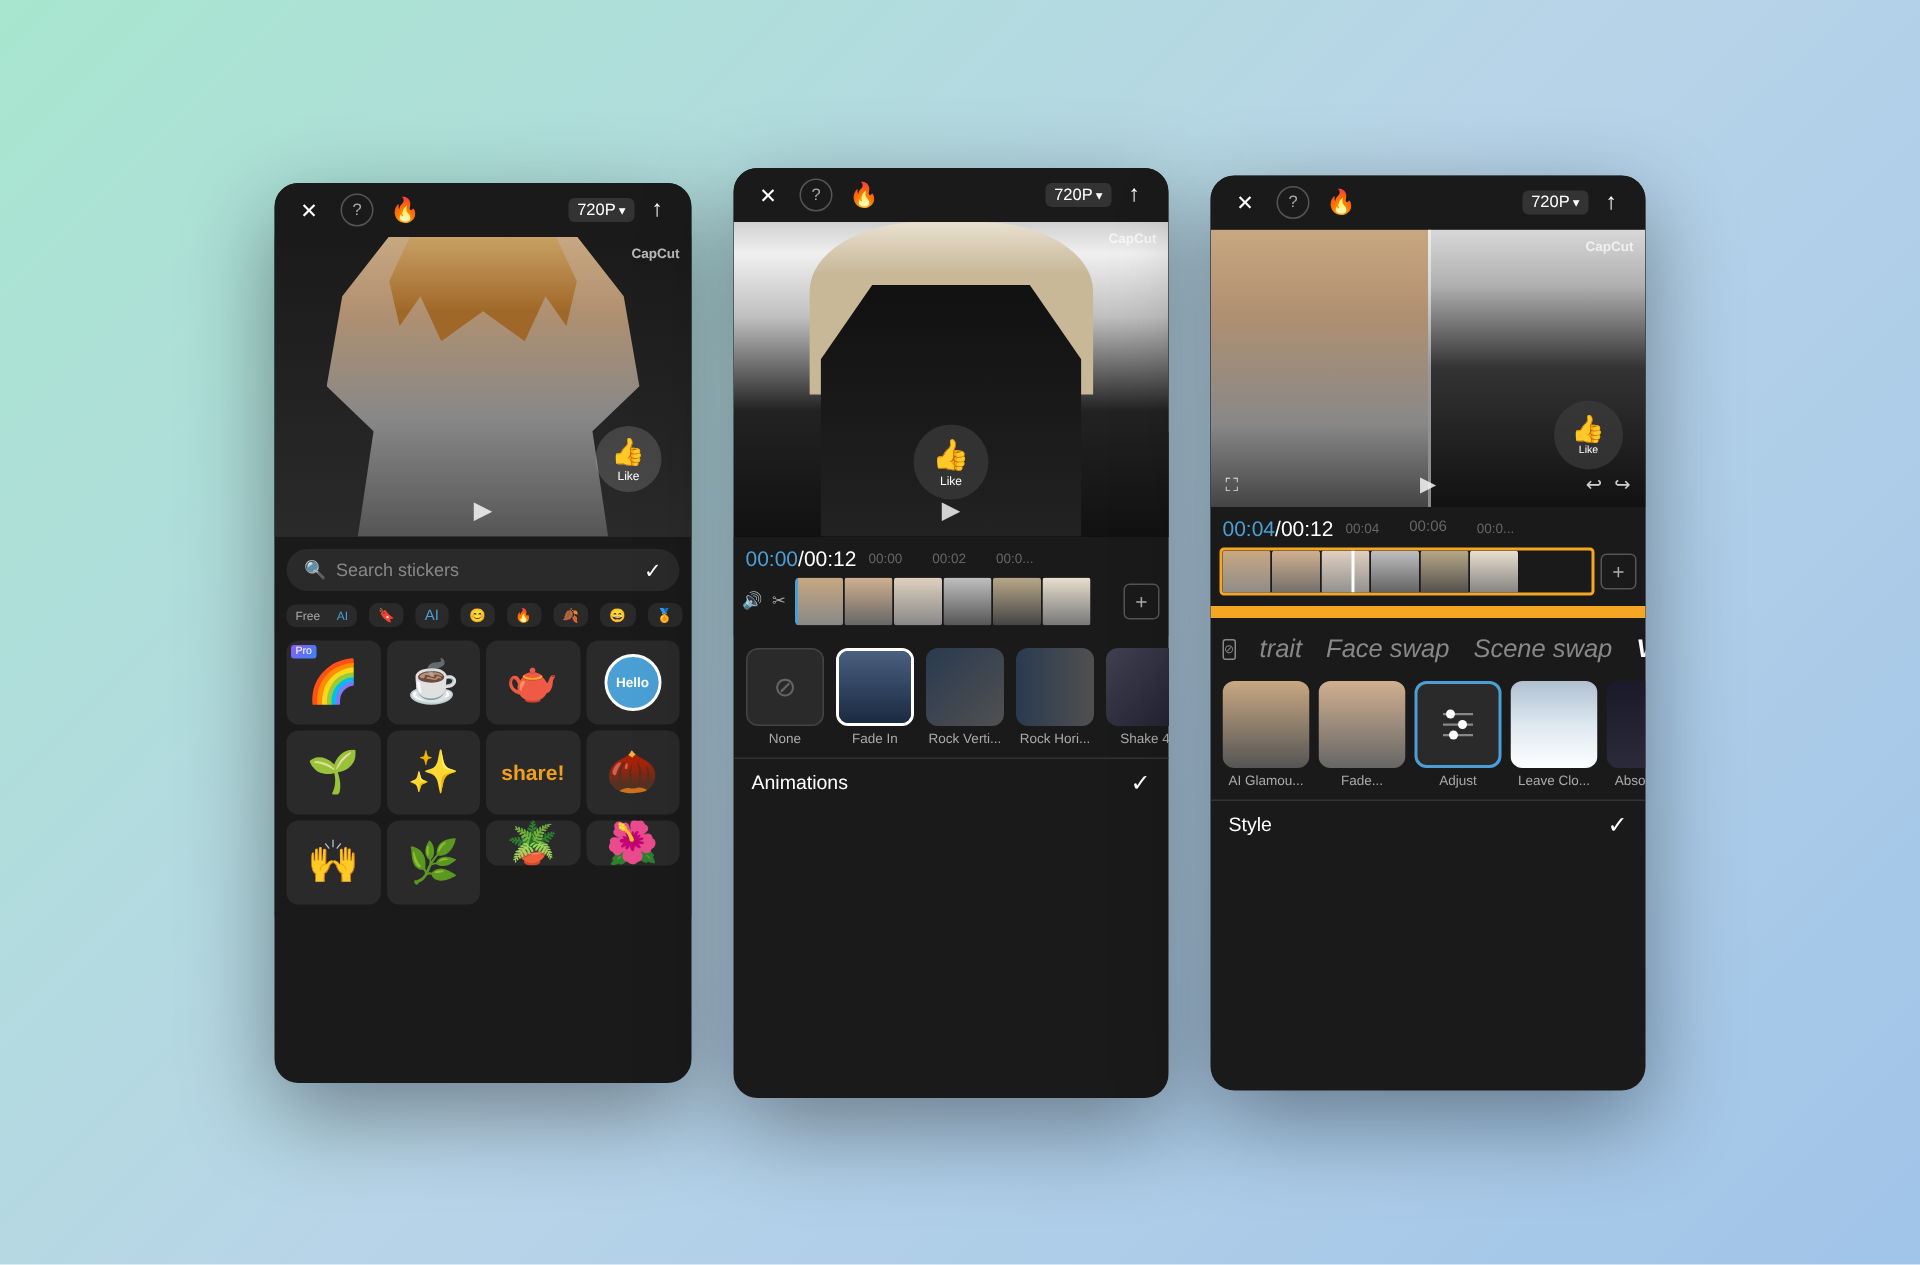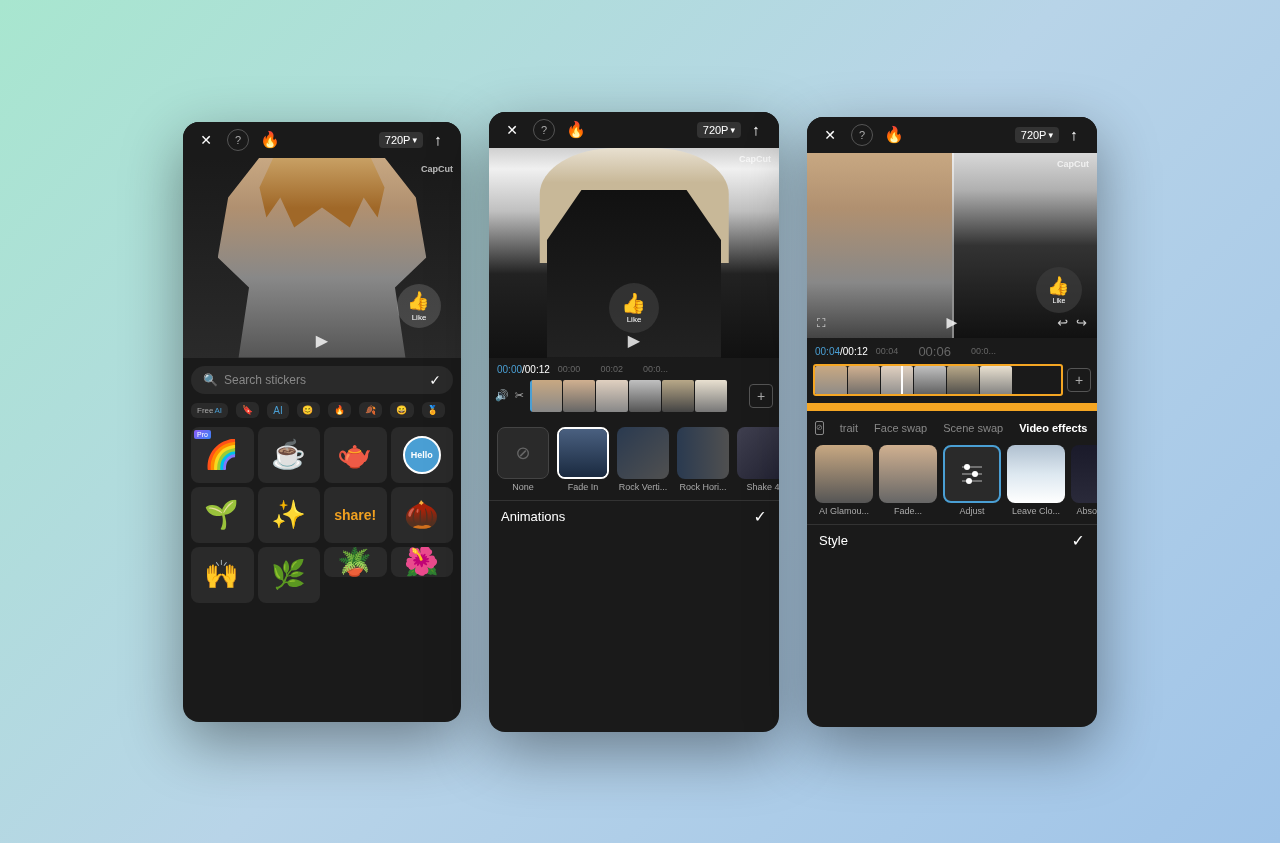--- a/index.html
+++ b/index.html
@@ -169,21 +169,21 @@
       gap: 8px;
       margin-bottom: 8px;
       align-items: center;
     }
     .cat-btn {
       background: #2a2a2a;
       border-radius: 6px;
       padding: 3px 6px;
       display: flex;
       align-items: center;
-      gap: 0;
+      gap: 10px;
       font-size: 9px;
       color: #aaa;
     }
     .cat-btn.ai { color: #888; }
     .sticker-grid {
       display: grid;
       grid-template-columns: repeat(4, 1fr);
       gap: 4px;
     }
     .sticker-item {
@@ -221,21 +221,21 @@
       padding: 4px 0;
     }
     .time-ruler {
       display: flex;
       align-items: center;
       padding: 2px 8px;
       gap: 4px;
     }
     .time-display {
       color: #fff;
-      font-size: 10px;
+      font-size: 14px;
       white-space: nowrap;
     }
     .timeline-track {
       display: flex;
       align-items: center;
       padding: 3px 6px;
       gap: 4px;
     }
     .track-thumbnails {
       display: flex;
@@ -354,24 +354,25 @@
       background: #f5a623;
     }
     .video-effects-tabs {
       display: flex;
       align-items: center;
       padding: 8px 8px 4px;
       gap: 4px;
     }
     .ve-tab {
       color: #888;
-      font-size: 11px;
+      font-size: 17px;
       padding: 3px 6px;
       cursor: pointer;
       white-space: nowrap;
+      font-style: italic;
     }
     .ve-tab.active { color: #fff; font-weight: 600; }
     .ve-block-icon {
       width: 14px;
       height: 14px;
       border: 1.5px solid #888;
       border-radius: 2px;
       display: flex;
       align-items: center;
       justify-content: center;
@@ -689,21 +690,21 @@
       </div>
     </div>
 
     <div class="timeline-section">
       <div class="time-ruler">
         <span class="time-display">
           <span style="color:#4a9fd4;">00:04</span>/<span>00:12</span>
         </span>
         <div style="flex:1;display:flex;align-items:center;padding:0 4px;gap:20px;">
           <span style="color:#666;font-size:9px;">00:04</span>
-          <span style="color:#666;font-size:13px;">00:06</span>
+          <span style="color:#666;font-size:10px;">00:06</span>
           <span style="color:#666;font-size:9px;">00:0...</span>
         </div>
       </div>
       <div class="timeline-track track-highlight">
         <div class="track-thumbnails track-outline" style="position:relative;">
           <div style="position:absolute;left:35%;top:0;width:2px;height:100%;background:#fff;z-index:10;"></div>
           <div class="thumb-frame">
               <div class="thumb-frame-img" style="background:linear-gradient(180deg,#c8a882 0%,#888 100%);"></div>
             </div>
           <div class="thumb-frame">

